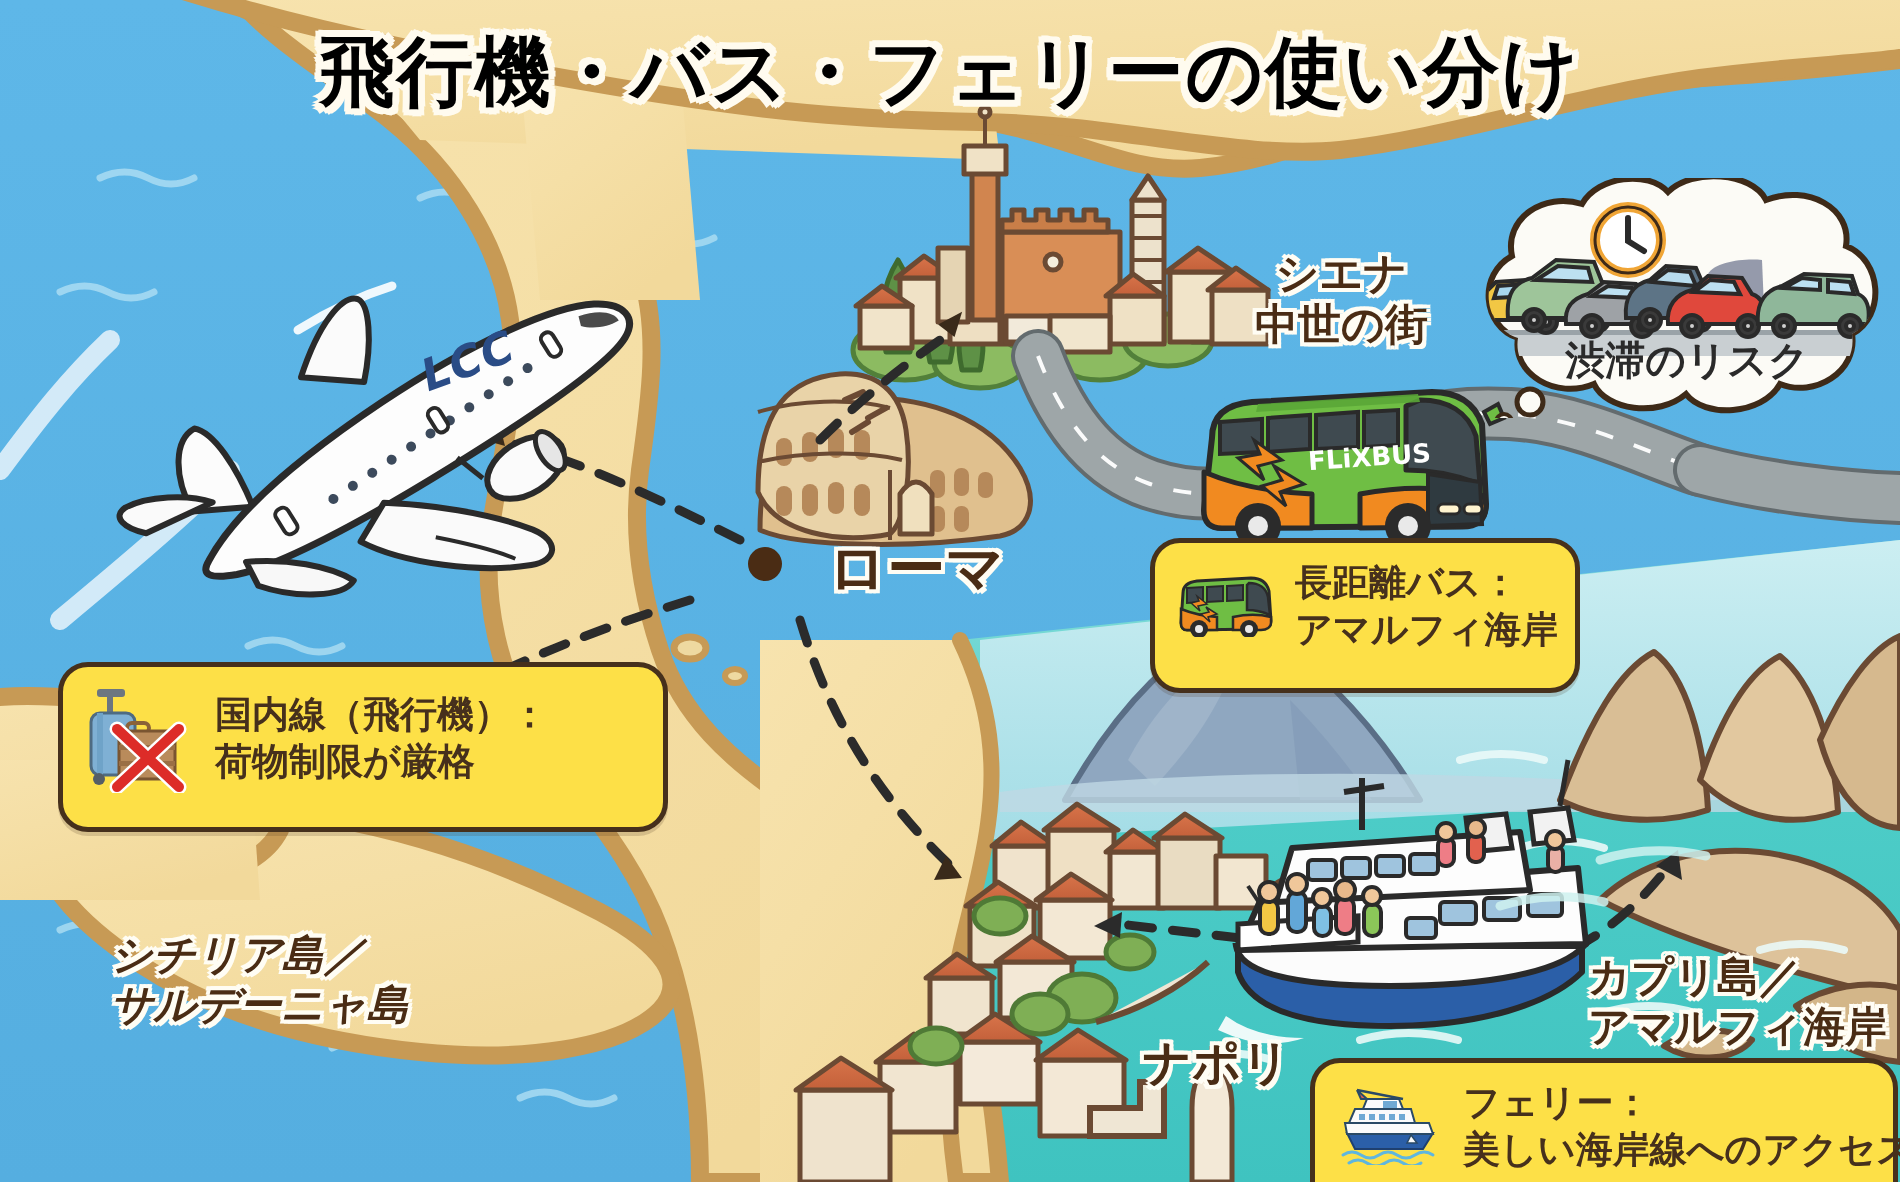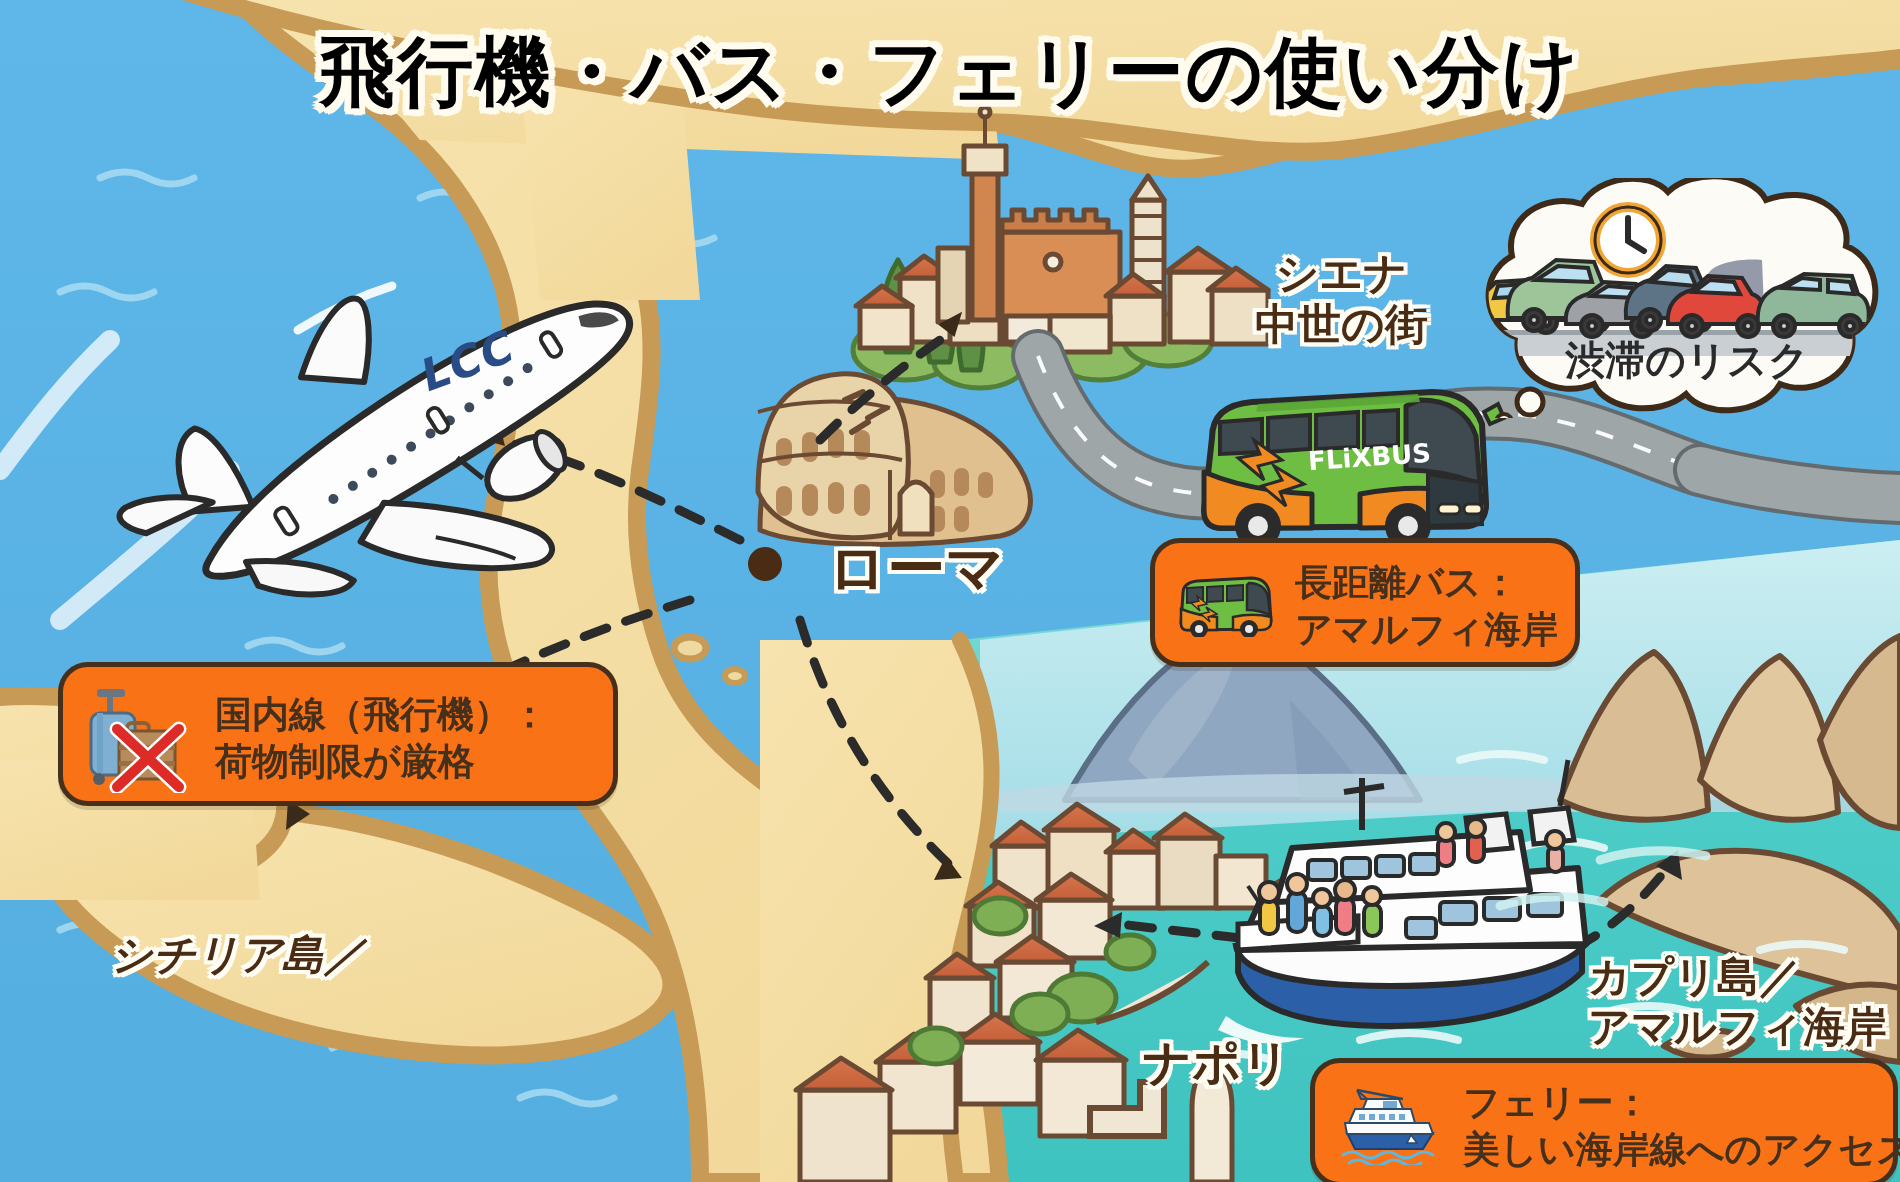--- a/index.html
+++ b/index.html
@@ -26,22 +26,22 @@
     position:absolute;font-weight:bold;color:#4A2C14;line-height:1.18;
     text-shadow:
       -4px -4px 0 #FFFDF4, 4px -4px 0 #FFFDF4, -4px 4px 0 #FFFDF4, 4px 4px 0 #FFFDF4,
       -4px 0 0 #FFFDF4, 4px 0 0 #FFFDF4, 0 -4px 0 #FFFDF4, 0 4px 0 #FFFDF4;
     white-space:nowrap;
   }
 
   
   .card{
     position:absolute;display:flex;align-items:center;gap:18px;
-    background:#f97316;border:5px solid #46301C;border-radius:30px;
-    padding:16px 30px 8px 22px;
+    background:#fde047;border:5px solid #46301C;border-radius:30px;
+    padding:16px 30px 34px 22px;
     box-shadow:0 4px 0 rgba(70,48,28,.18);
     box-sizing:border-box;
   }
   .card .ctext{
     font-weight:bold;color:#46301C;font-size:37px;line-height:1.28;white-space:nowrap;
   }
   .card .cicon{flex:0 0 auto;display:block;}
 
   
   .bubble{position:absolute;}
@@ -592,20 +592,21 @@
     <div>シエナ</div>
     <div>中世の街</div>
   </div>
 
   <div class="maplabel" style="left:1143px;top:1034px;font-size:48px;">
     <span>ナポリ</span>
   </div>
 
   <div class="maplabel" style="left:110px;top:930px;font-size:42px;font-style:italic;">
     <div>シチリア島／</div>
+    <div>サルデーニャ島</div>
   </div>
 
   <div class="maplabel" style="left:1588px;top:952px;font-size:42px;">
     <div>カプリ島／</div>
     <div>アマルフィ海岸</div>
   </div>
 
   <div class="bubble" style="left:1452px;top:178px;width:470px;height:240px;">
     <svg width="470" height="240" viewBox="0 0 470 240">
       <defs>
@@ -692,21 +693,21 @@
               <circle cx="332" cy="148" r="4" fill="#CFCFCF"></circle>
             <circle cx="398" cy="148" r="11" fill="#3A3A3A"></circle>
               <circle cx="398" cy="148" r="4" fill="#CFCFCF"></circle>
           </g>
         </g>
       </g>
     </svg>
     <div class="btext">渋滞のリスク</div>
   </div>
 
-  <div class="card" style="left:58px;top:662px;width:560px;">
+  <div class="card" style="left:58px;top:662px;width:610px;">
     <svg class="cicon" width="112" height="110" viewBox="0 0 112 110">
 
       <rect x="22" y="10" width="6" height="22" fill="#6C7680"></rect>
       <rect x="12" y="6" width="28" height="8" rx="3" fill="#6C7680"></rect>
       <rect x="6" y="30" width="44" height="62" rx="9" fill="#7FB0D4" stroke="#4E6B82" stroke-width="3"></rect>
       <rect x="12" y="30" width="6" height="62" fill="#6FA3C8"></rect>
       <circle cx="14" cy="96" r="6" fill="#555E66"></circle>
       <circle cx="42" cy="96" r="6" fill="#555E66"></circle>
 
       <rect x="42" y="40" width="22" height="10" rx="5" fill="none" stroke="#8A6238" stroke-width="4"></rect>

